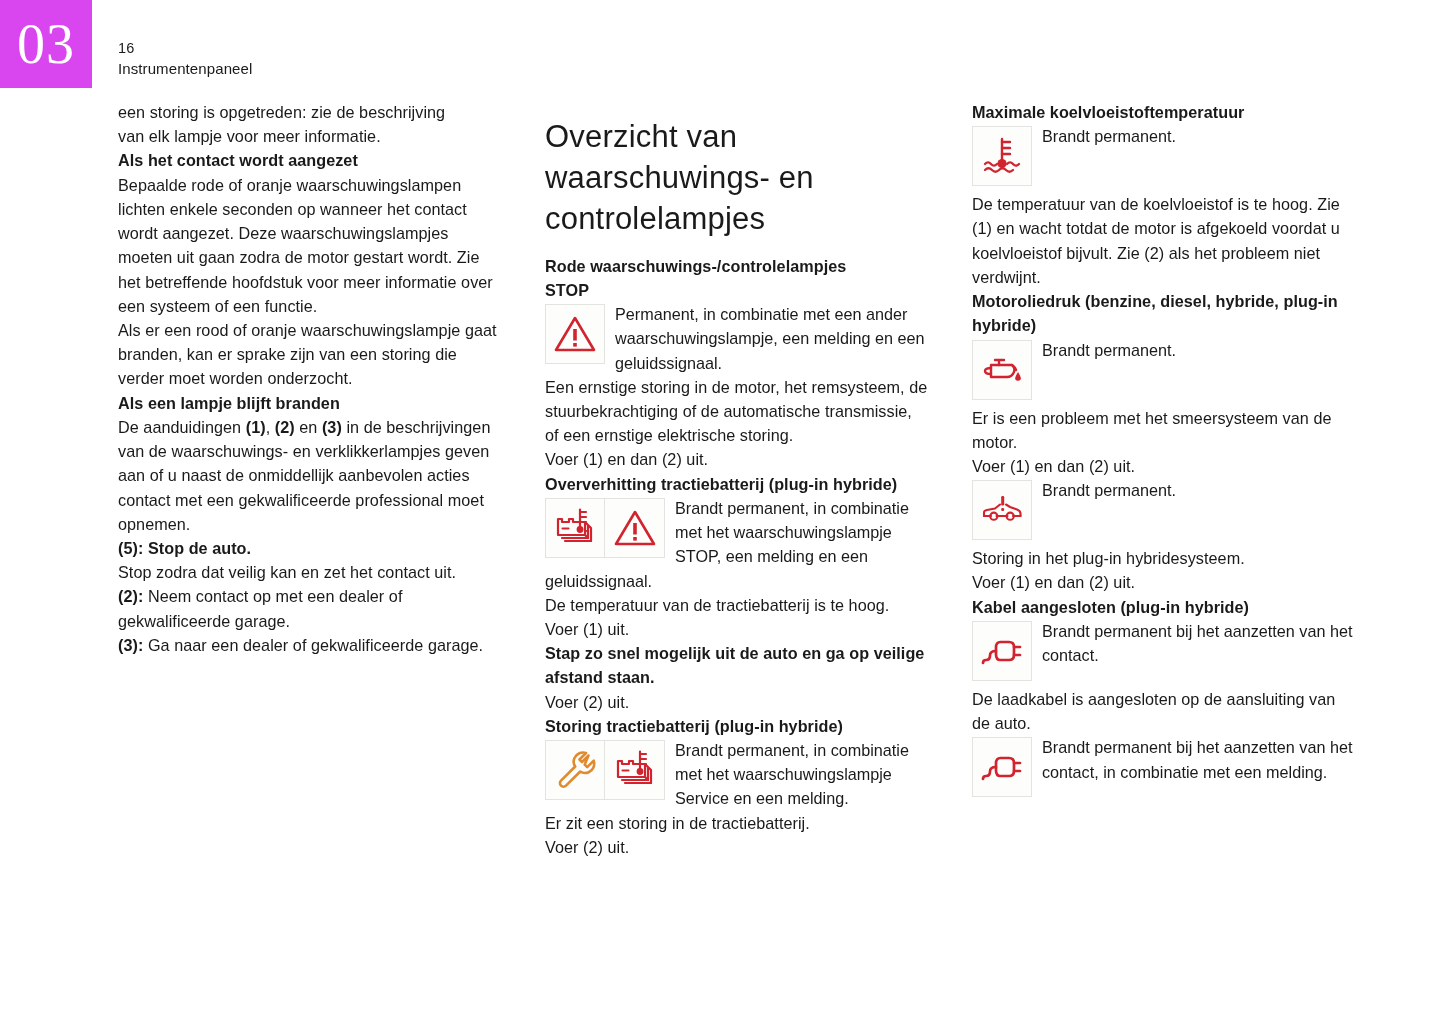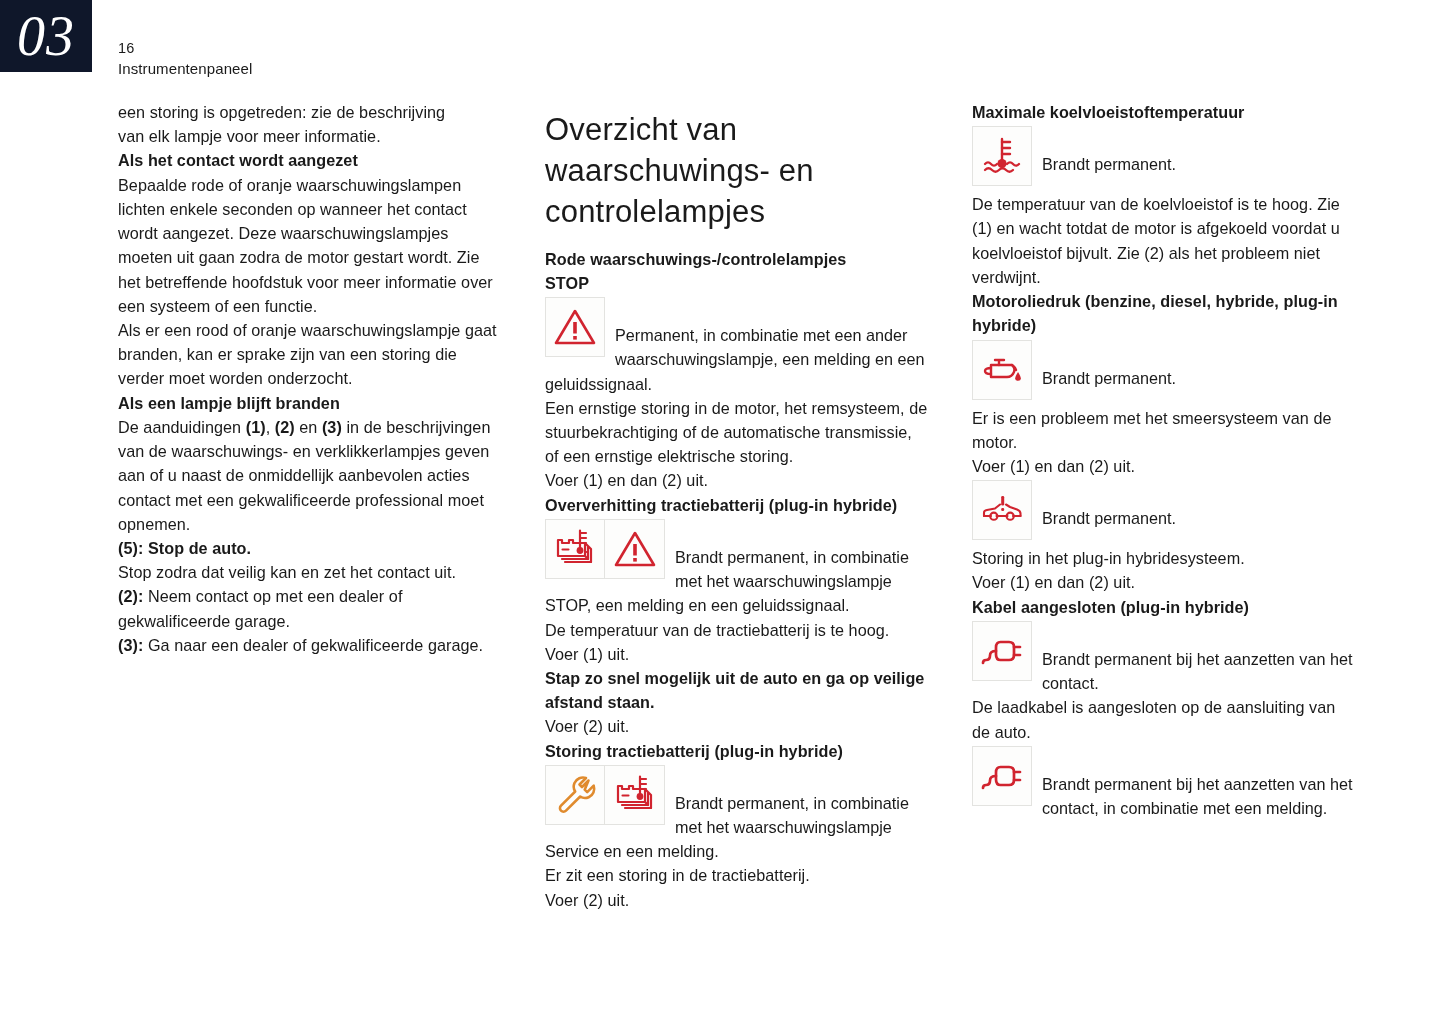--- a/index.html
+++ b/index.html
@@ -15,26 +15,25 @@
     overflow: hidden;
     position: relative;
   }
 
   
   #chapter-tab {
     position: absolute;
     left: 0;
     top: 0;
     width: 92px;
-    height: 72px;
-    background: #0f172a;
+    height: 88px;
+    background: #d946ef;
     display: flex;
     align-items: center;
     justify-content: center;
-    font-style: italic;
   }
   #chapter-tab .num {
     font-family: "Liberation Serif", serif;
     font-size: 56px;
     color: #ffffff;
     line-height: 1;
     letter-spacing: 1px;
   }
 
   
@@ -102,21 +101,20 @@
     box-sizing: border-box;
     display: flex;
     align-items: center;
     justify-content: center;
   }
   .icon-box + .icon-box { border-left: none; }
   .icon-box svg { display: block; }
   .icon-text {
     font-size: 16.2px;
     line-height: 1.495;
-    margin-top: 28px;
   }
   .clear { clear: both; }
 </style>
 </head>
 <body>
 
 <div id="chapter-tab">
   <span class="num">03</span>
 </div>
 
@@ -138,21 +136,21 @@
     <p class="bold-line">Als een lampje blijft branden</p>
     <p><span>De aanduidingen </span><span class="b">(1)</span><span>, </span><span class="b">(2)</span><span> en </span><span class="b">(3)</span><span> in de beschrijvingen van de waarschuwings- en verklikkerlampjes geven aan of u naast de onmiddellijk aanbevolen acties contact met een gekwalificeerde professional moet opnemen.</span></p>
 
     <p class="bold-line">(5): Stop de auto.</p>
     <p>Stop zodra dat veilig kan en zet het contact uit.</p>
     <p><span class="b">(2):</span><span> Neem contact op met een dealer of gekwalificeerde garage.</span></p>
     <p><span class="b">(3):</span><span> Ga naar een dealer of gekwalificeerde garage.</span></p>
   </div>
 
   <div class="column">
-    <h1 class="big-heading" style="margin-top:9px;">Overzicht van waarschuwings- en controlelampjes</h1>
+    <h1 class="big-heading" style="margin-top:16px;">Overzicht van waarschuwings- en controlelampjes</h1>
 
     <p class="bold-line">Rode waarschuwings-/controlelampjes</p>
     <p class="bold-line">STOP</p>
 
     <div class="icon-block">
       <div class="icon-set">
         <div class="icon-box">
           <svg width="44" height="44" viewBox="0 0 44 44" aria-hidden="true">
             <path d="M22 6 L41 38 L3 38 Z" fill="none" stroke="#D1242F" stroke-width="2.6" stroke-linejoin="round"></path>
             <rect x="20.2" y="17" width="3.6" height="11.5" fill="#D1242F"></rect>

